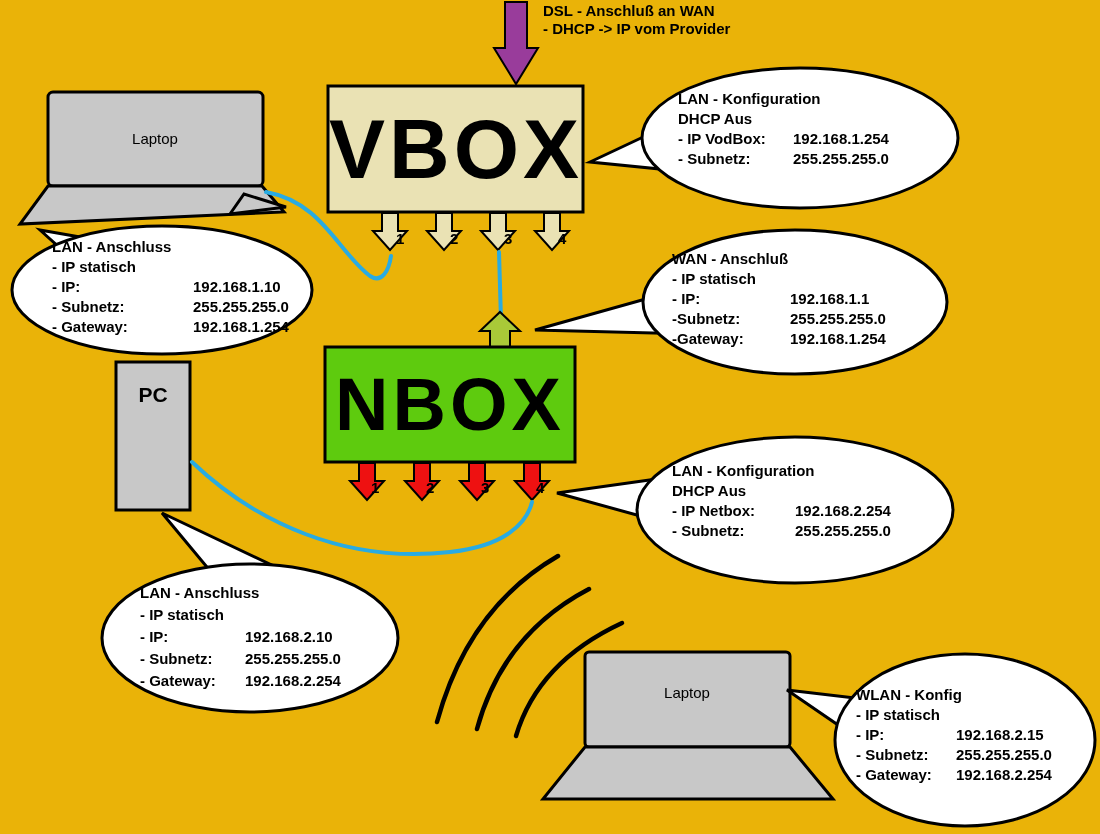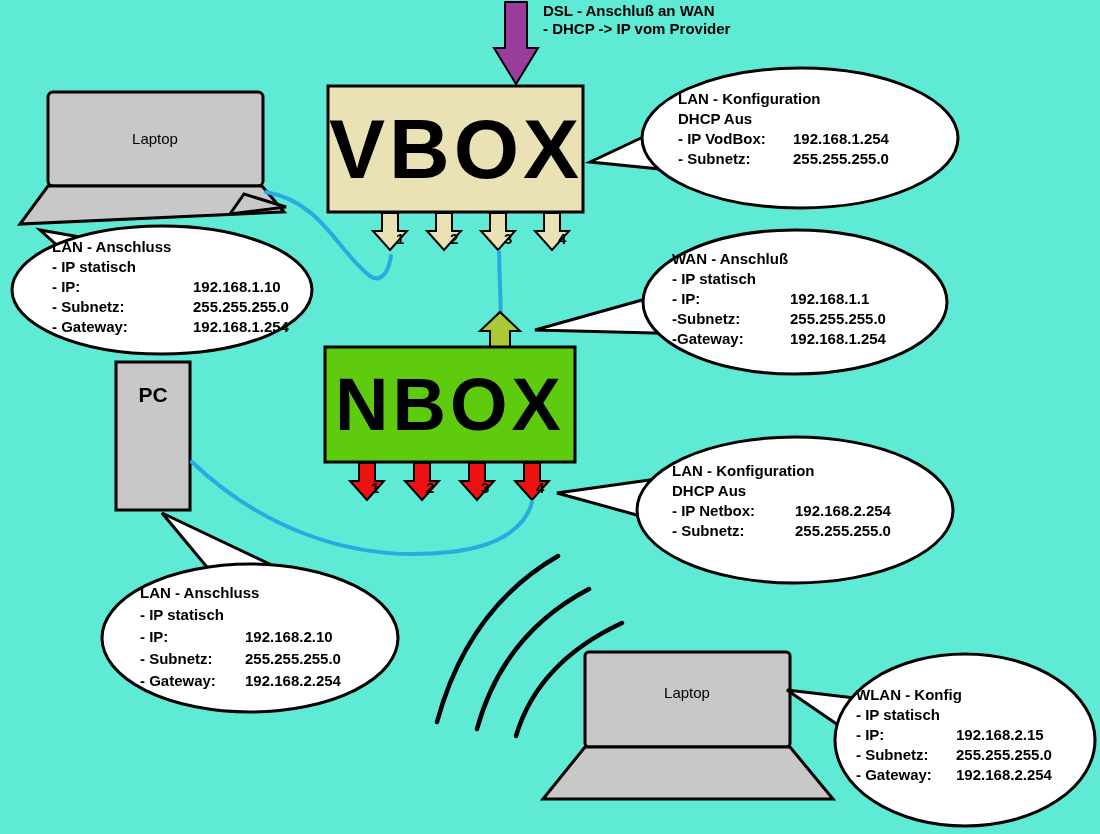--- a/index.html
+++ b/index.html
@@ -1,16 +1,16 @@
 <!DOCTYPE html>
 <html><head>
 <meta charset="utf-8">
 <style>
   html,body{margin:0;padding:0;background:#ffffff;}
-  .stage{position:relative;width:1100px;height:834px;background:#5eead4;overflow:hidden;}
+  .stage{position:relative;width:1100px;height:834px;background:#eab308;overflow:hidden;}
   svg{display:block;}
   svg text{font-family:"Liberation Sans","DejaVu Sans",sans-serif;fill:#000;}
   .bt{font-size:15px;font-weight:bold;}
   .note{font-size:15px;font-weight:bold;}
   .device-label{font-size:15px;font-weight:normal;}
   .pc-label{font-size:21px;font-weight:bold;}
   .brand-vbox{font-size:84px;font-weight:900;letter-spacing:4px;}
   .brand-nbox{font-size:74px;font-weight:900;letter-spacing:4px;}
   .portnum{font-size:15px;font-weight:bold;}
   .bubble{fill:#ffffff;stroke:#000;stroke-width:3;}

